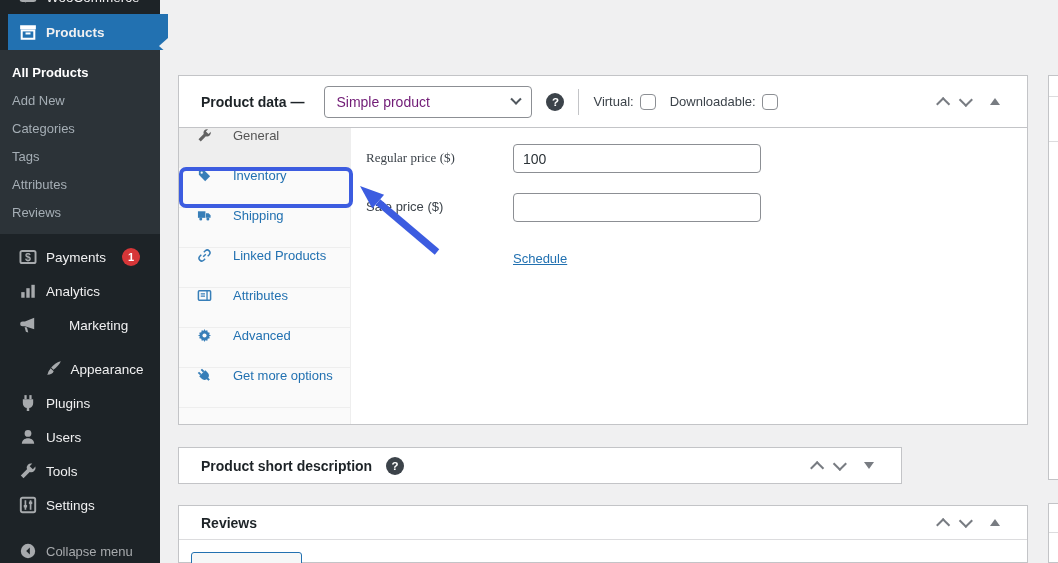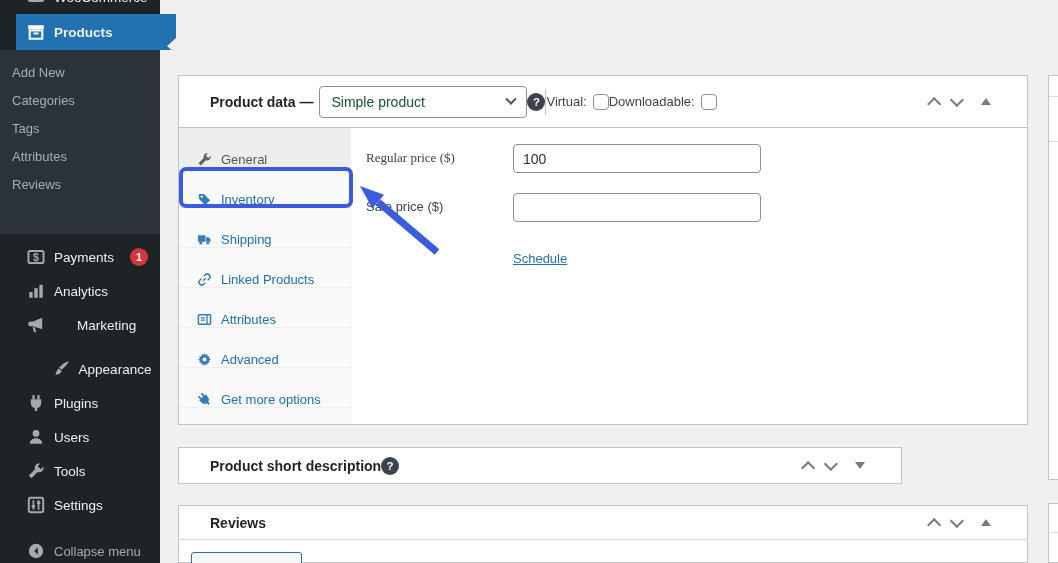--- a/index.html
+++ b/index.html
@@ -2,60 +2,60 @@
 <html><head>
 <meta charset="utf-8">
 <style>
   * { margin:0; padding:0; box-sizing:border-box; }
   html,body { width:1058px; height:563px; }
   body { font-family:"Liberation Sans", sans-serif; background:#f0f0f1; position:relative; overflow:hidden; }
   .stage { position:absolute; left:0; top:0; width:1058px; height:563px; overflow:hidden; }
 
   
   .admin-menu { position:absolute; left:0; top:0; width:160px; height:563px; background:#1d2327; z-index:2; }
-  .mi { position:absolute; left:16px; width:160px; height:34px; display:flex; align-items:center; gap:9px; padding-left:11px; color:#f0f0f1; font-size:13.5px; cursor:pointer; }
+  .mi { position:absolute; left:8px; width:160px; height:34px; display:flex; align-items:center; gap:9px; padding-left:11px; color:#f0f0f1; font-size:13.5px; cursor:pointer; }
   .mi .ic { width:18px; height:18px; flex:0 0 18px; color:#a7aaad; display:flex; align-items:center; justify-content:center; }
   .mi-woo { top:-21px; height:36px; }
   .mi-products { top:14px; height:36px; background:#2271b1; font-weight:bold; }
   .mi-products .ic { color:#ffffff; }
   .menu-arrow { position:absolute; right:0; top:24px; width:0; height:0; border-top:8px solid transparent; border-bottom:8px solid transparent; border-right:9px solid #f0f0f1; }
   .submenu { position:absolute; left:0; top:50px; width:160px; height:184px; background:#2c3338; padding:9px 0 8px; }
   .sub-item { display:block; padding:6px 12px; font-size:13px; color:#a5aeb5; line-height:16px; cursor:pointer; text-decoration:none; }
   .sub-item.active { color:#ffffff; font-weight:bold; }
   .badge { margin-left:7px; min-width:18px; height:18px; border-radius:50%; background:#d63638; color:#fff; font-size:11px; font-weight:bold; display:inline-flex; align-items:center; justify-content:center; padding:0 4px; }
   .mi-collapse { color:#a7aaad; font-size:13px; }
 
   
   .topbar { position:absolute; left:160px; top:0; width:898px; height:57px; background:#fff; border-bottom:1px solid #dcdcde; box-shadow:0 1px 1px rgba(0,0,0,.04); z-index:1; }
   .page-title { position:absolute; left:41px; top:20px; font-size:14.5px; font-weight:bold; color:#1d2327; }
 
   .card { position:absolute; background:#fff; border:1px solid #c3c4c7; }
-  .card-header { display:flex; align-items:center; padding:0 31px; gap:0; }
+  .card-header { display:flex; align-items:center; padding:0 22px; gap:14px; }
   .card-title { font-size:14px; font-weight:bold; color:#1d2327; white-space:nowrap; }
   .help-tip { width:18px; height:18px; border-radius:50%; background:#3c434a; color:#fff; font-size:11.5px; font-weight:bold; display:inline-flex; align-items:center; justify-content:center; flex:0 0 18px; cursor:pointer; }
   .vdiv { width:1px; height:26px; background:#c3c4c7; }
   .hdr-controls { margin-left:auto; display:flex; align-items:center; gap:17px; padding-right:5px; }
   .chev { width:10px; height:10px; border-top:2px solid #787c82; border-right:2px solid #787c82; display:inline-block; cursor:pointer; }
   .chev.up { transform:rotate(-45deg) translateY(3px); }
   .chev.down { transform:rotate(135deg) translateY(3px); }
   .tri { width:0; height:0; border-left:5.5px solid transparent; border-right:5.5px solid transparent; display:inline-block; cursor:pointer; }
   .tri.up { border-bottom:7px solid #787c82; }
   .tri.down { border-top:7px solid #787c82; }
 
   
   #product-data-card { left:178px; top:75px; width:850px; height:350px; }
   .pd-header { height:52px; border-bottom:1px solid #c3c4c7; }
-  .type-select { width:208px; height:32px; border:1px solid #8c8f94; border-radius:4px; background:#fff; display:flex; align-items:center; justify-content:space-between; padding:0 11px; font-size:14px; color:#14532d; margin-left:6px; cursor:pointer; }
+  .type-select { width:208px; height:32px; border:1px solid #8c8f94; border-radius:4px; background:#fff; display:flex; align-items:center; justify-content:space-between; padding:0 11px; font-size:14px; color:#701a75; margin-left:6px; cursor:pointer; }
   .sel-chev { width:8px; height:8px; border-right:2px solid #50575e; border-bottom:2px solid #50575e; transform:rotate(45deg) translate(-2px,-2px); }
   .check-wrap { display:flex; align-items:center; gap:6px; font-size:13px; color:#3c434a; }
   input[type=checkbox] { appearance:none; -webkit-appearance:none; width:16px; height:16px; border:1px solid #8c8f94; border-radius:4px; background:#fff; cursor:pointer; }
 
   .pd-body { display:flex; height:296px; }
   .wc-tabs { width:172px; background:#fafafa; border-right:1px solid #eee; }
-  .wc-tab { height:40px; display:flex; align-items:flex-end; gap:9px; padding-left:18px; font-size:13px; color:#2271b1; border-bottom:1px solid #eee; cursor:pointer; }
+  .wc-tab { height:40px; display:flex; align-items:flex-start; gap:21px; padding-left:18px; font-size:13px; color:#2271b1; border-bottom:1px solid #eee; cursor:pointer; }
   .wc-tab.active { background:#eee; color:#555; }
   .wc-tab .tic { width:15px; height:15px; flex:0 0 15px; opacity:.9; display:flex; align-items:center; }
   .pd-content { flex:1; position:relative; }
   .fld-label { position:absolute; left:15px; font-size:13px; color:#3c434a; }
   .price-input { position:absolute; left:162px; width:248px; height:29px; border:1px solid #8c8f94; border-radius:4px; padding:0 9px; font-size:14px; color:#2c3338; font-family:"Liberation Sans",sans-serif; }
   .schedule-link { position:absolute; left:162px; top:99px; font-size:13px; color:#2271b1; text-decoration:underline; cursor:pointer;margin-top:24px; }
 
   
   .hl-box { position:absolute; left:179px; top:167px; width:174px; height:41px; border:4px solid #3c5ce0; border-radius:7px; z-index:6; pointer-events:none; }
   .arrow-svg { position:absolute; left:340px; top:176px; z-index:6; pointer-events:none; }
@@ -94,20 +94,21 @@
             <rect x="1" y="2" width="14" height="3.6" fill="currentColor"></rect>
             <rect x="2.4" y="6.6" width="11.2" height="7.4" fill="none" stroke="currentColor" stroke-width="1.8"></rect>
             <rect x="5.8" y="8.4" width="4.4" height="1.8" fill="currentColor"></rect>
           </svg>
       </span>
       <span>Products</span>
       <span class="menu-arrow"></span>
     </div>
 
     <div class="submenu">
+      <a class="sub-item active">All Products</a>
       <a class="sub-item">Add New</a>
       <a class="sub-item">Categories</a>
       <a class="sub-item">Tags</a>
       <a class="sub-item">Attributes</a>
       <a class="sub-item">Reviews</a>
     </div>
 
     <div class="mi" style="top:240px;">
       <span class="ic">
         <svg viewBox="0 0 16 16" width="18" height="18">

